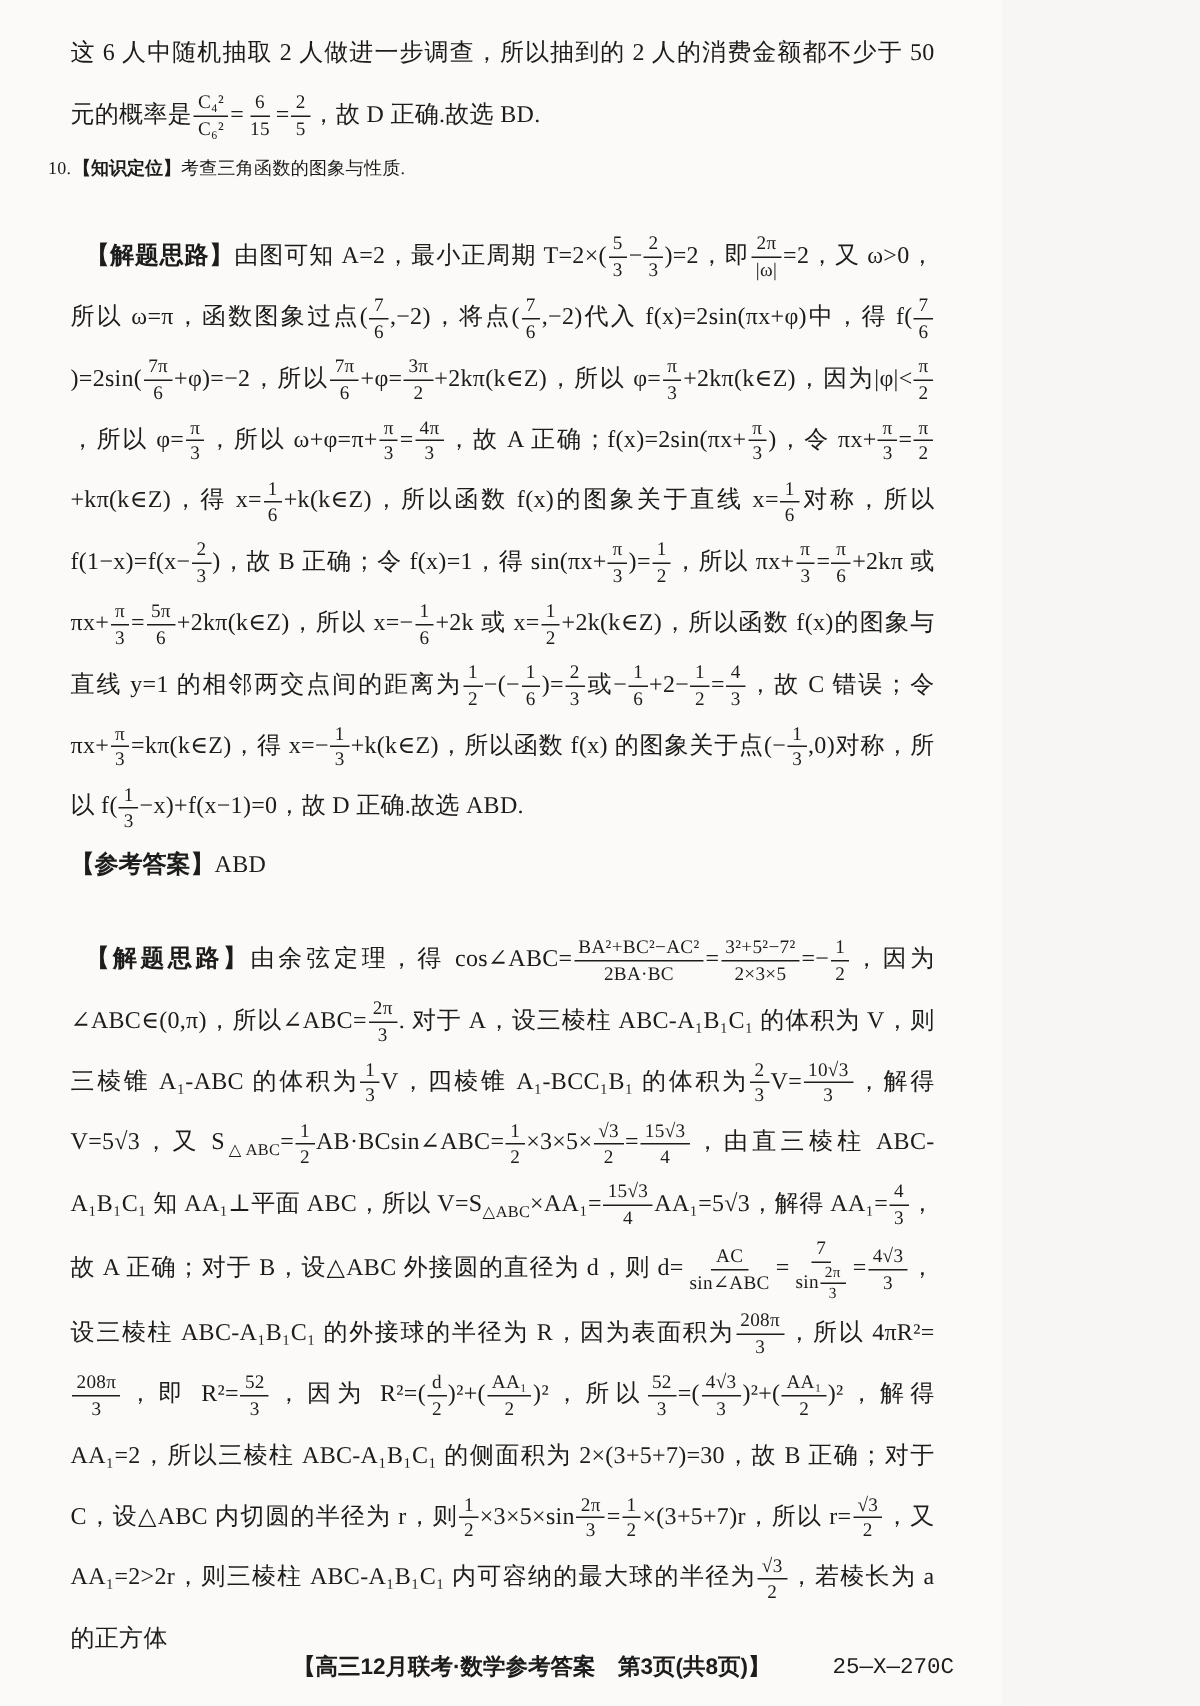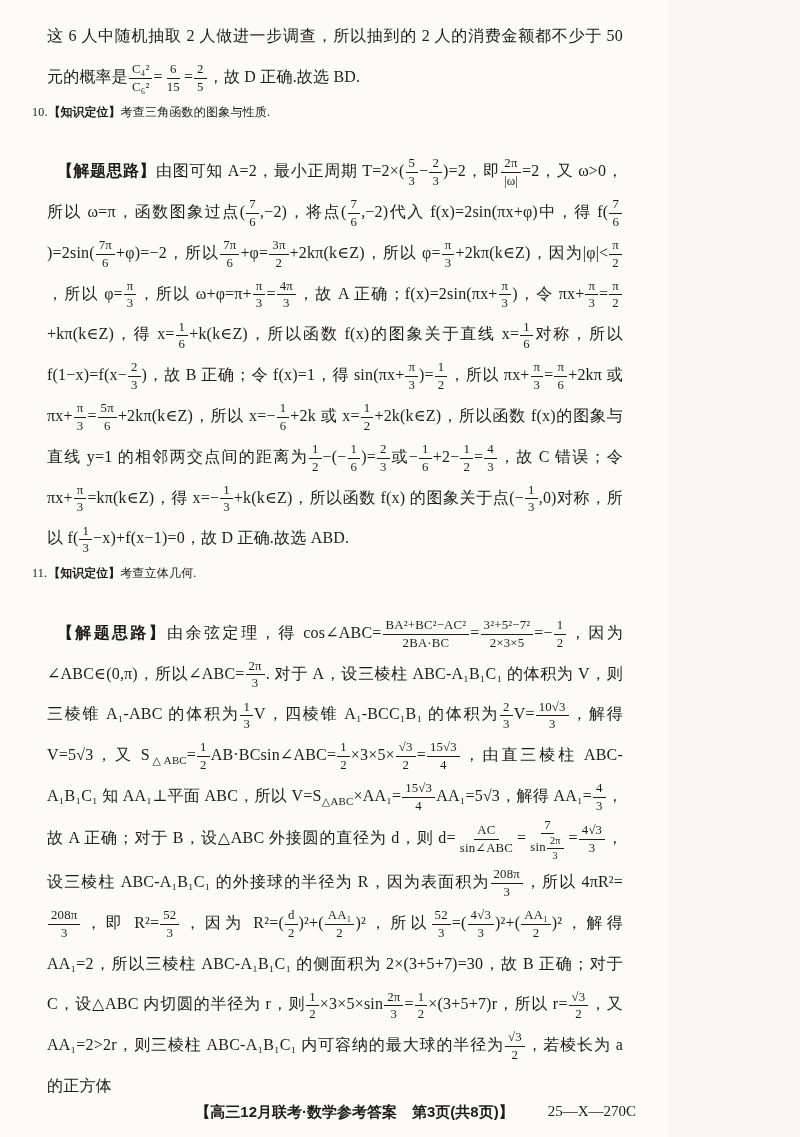--- a/index.html
+++ b/index.html
@@ -37,21 +37,21 @@
   .fr .nu{border-bottom:1px solid #1c1c1c;padding:0 3px;display:block;}
   .fr .de{padding:0 3px;display:block;}
   sub,sup{font-size:0.68em;line-height:0;}
   .footer{
     position:absolute;left:30px;right:30px;bottom:14px;
     text-align:center;font-size:15px;line-height:1.4;
   }
   .footer .f-center{font-family:"Liberation Sans","DejaVu Sans",sans-serif;font-weight:700;margin-left:41px;}
   .footer .f-code{
     position:absolute;right:2px;top:0;font-weight:400;
-    font-family:Liberation Serif, serif;
+    font-family:Liberation Mono, monospace;
   }
 </style>
 </head>
 <body>
 
 <div class="page">
 
   <p class="math cont-para">这 6 人中随机抽取 2 人做进一步调查，所以抽到的 2 人的消费金额都不少于 50 元的概率是<span class="fr">
         <span class="nu">C₄²</span>
         <span class="de">C₆²</span>
@@ -174,24 +174,24 @@
         </span>=kπ(k∈Z)，得 x=−<span class="fr">
           <span class="nu">1</span>
           <span class="de">3</span>
         </span>+k(k∈Z)，所以函数 f(x) 的图象关于点(−<span class="fr">
           <span class="nu">1</span>
           <span class="de">3</span>
         </span>,0)对称，所以 f(<span class="fr">
           <span class="nu">1</span>
           <span class="de">3</span>
         </span>−x)+f(x−1)=0，故 D 正确.故选 ABD.</p>
+    <p class="math ans-line"><b class="lbl">【参考答案】</b>ABD</p>
   </section>
 
   <section class="item">
-    <p class="math item-head"><span class="qnum">11.</span><span><b class="lbl">【知识定位】</b>考查立体几何.</span></p>
     <p class="math solution"><b class="lbl">【解题思路】</b>由余弦定理，得 cos∠ABC=<span class="fr">
           <span class="nu">BA²+BC²−AC²</span>
           <span class="de">2BA·BC</span>
         </span>=<span class="fr">
           <span class="nu">3²+5²−7²</span>
           <span class="de">2×3×5</span>
         </span>=−<span class="fr">
           <span class="nu">1</span>
           <span class="de">2</span>
         </span>，因为∠ABC∈(0,π)，所以∠ABC=<span class="fr">

